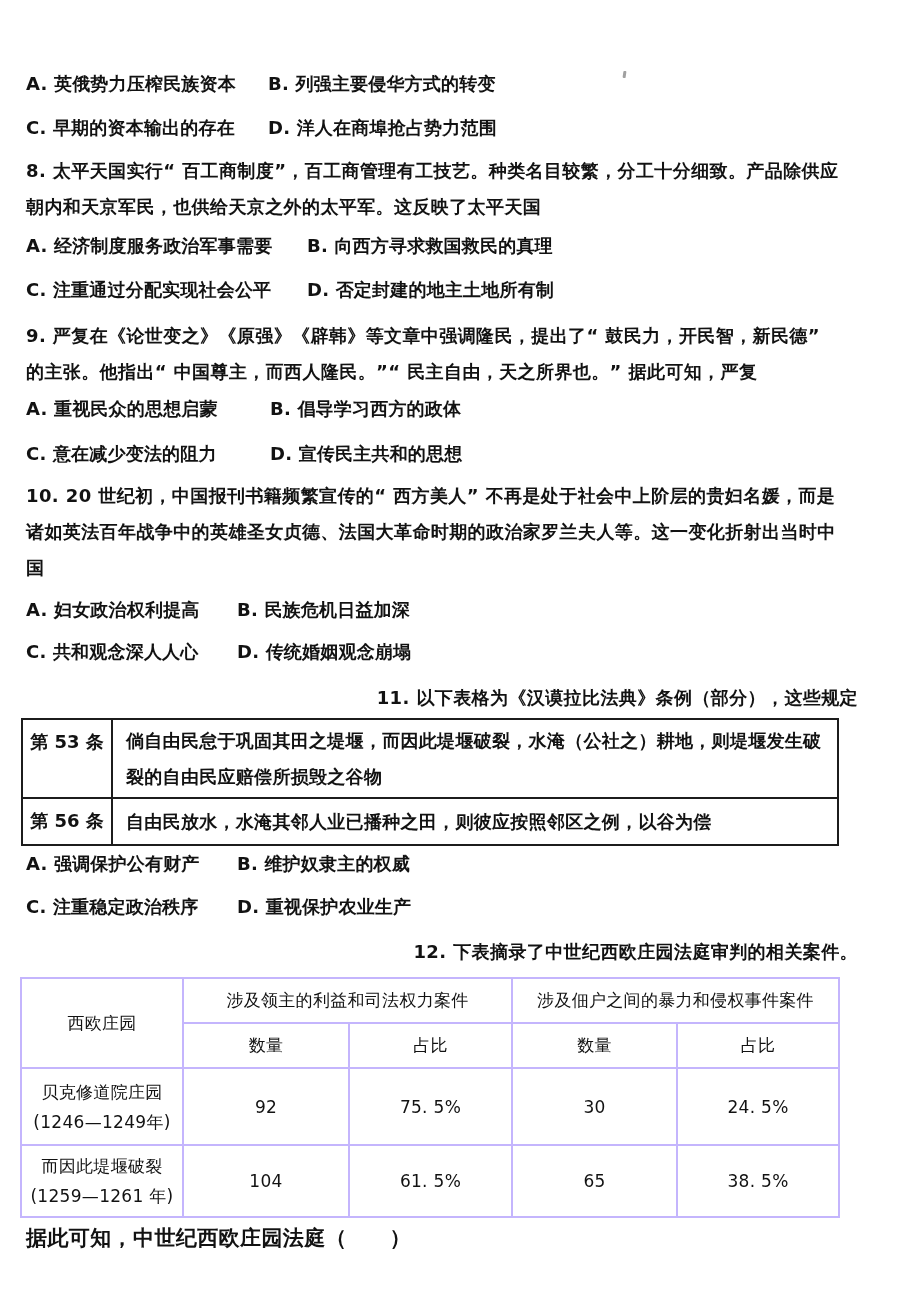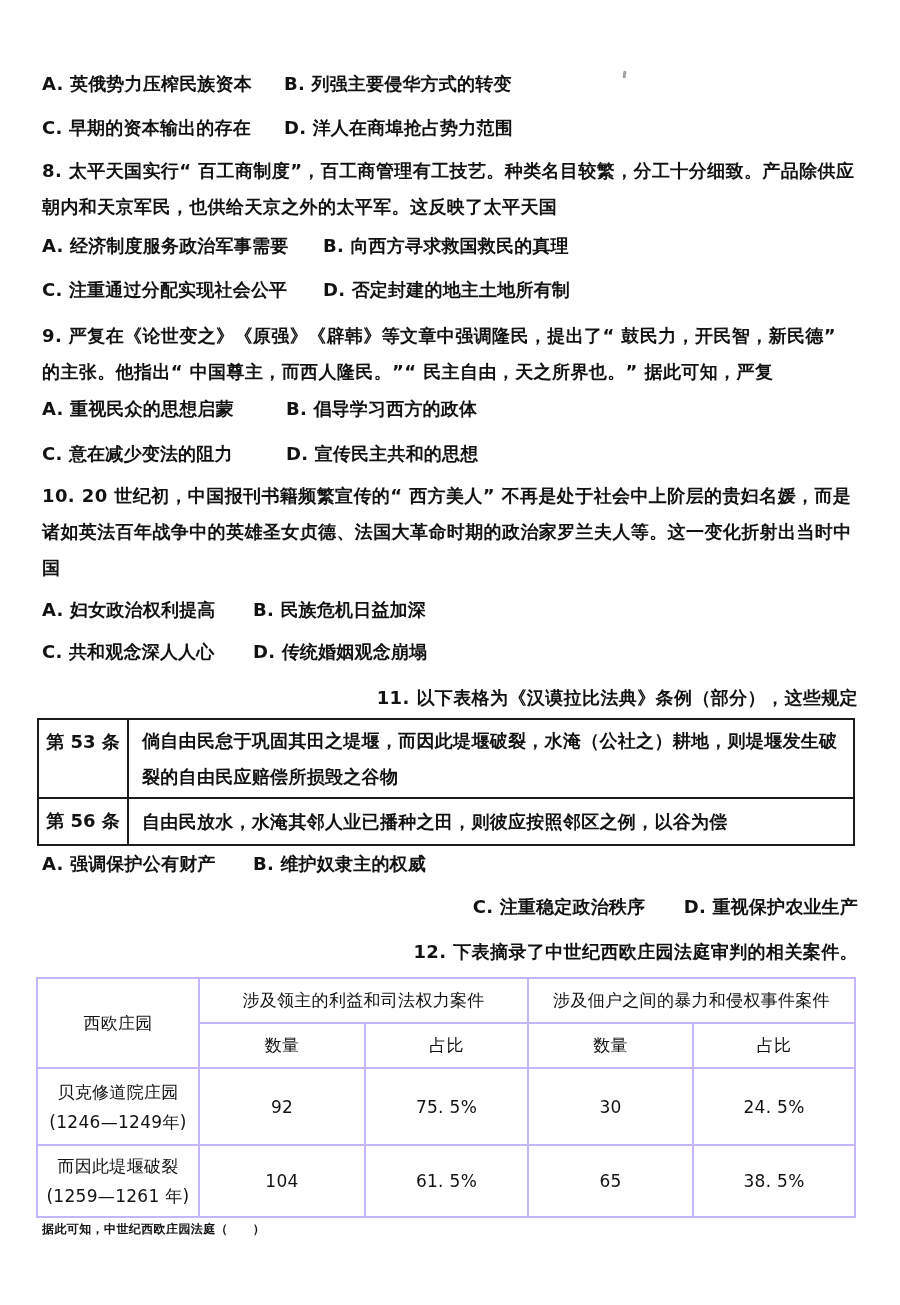--- a/index.html
+++ b/index.html
@@ -3,21 +3,21 @@
 <meta charset="utf-8">
 <style>
   html, body { margin: 0; padding: 0; }
   body {
     width: 900px; height: 1305px; overflow: hidden;
     background: #ffffff; color: #121212;
     font-family: "DejaVu Sans", "Liberation Sans", sans-serif;
     font-weight: 700;
     position: relative;
   }
-  .page { padding: 73px 42px 0 42px; }
+  .page { padding: 73px 42px 0 26px; }
 
   .opt-row {
     display: flex; align-items: flex-start;
     font-size: 18px; line-height: 22px; height: 22px;
     white-space: nowrap; letter-spacing: 0.2px;
   }
   .opt { display: inline-block; }
   .w242 { width: 242px; }
   .w281 { width: 281px; }
   .w244 { width: 244px; }
@@ -38,32 +38,32 @@
   .t1 .r2 td { height: 40px; }
 
   .t2 { width: 818px; margin-left: -6px; margin-top: 14px; text-align: center; }
   .t2 td { border: 2px solid #c4b5fd; font-size: 17px; font-weight: 400; letter-spacing: 0.3px; vertical-align: middle; }
   .t2 .h1 td { height: 41px; }
   .t2 .h2 td { height: 41px; }
   .t2 .dr1 td { height: 73px; }
   .t2 .dr2 td { height: 68px; }
   .t2 .name div { line-height: 30px; }
 
-  .footer { font-size: 12px; line-height: 22px; letter-spacing: 0.4px; }
+  .footer { margin-top: 9px; font-size: 21px; line-height: 22px; letter-spacing: 0.4px; }
 
   .speck {
     position: absolute; left: 623px; top: 71px;
     width: 3px; height: 7px; background: #8a8a8a; border-radius: 1px;
     transform: rotate(8deg); opacity: 0.8;
   }
 
   .mt22 { margin-top: 22px; } .mt14 { margin-top: 14px; } .mt10 { margin-top: 10px; }
   .mt17 { margin-top: 17px; } .mt8  { margin-top: 8px;  } .mt23 { margin-top: 23px; }
   .mt13 { margin-top: 13px; } .mt20 { margin-top: 20px; } .mt24 { margin-top: 24px; }
-  .mt7  { margin-top: 7px;  } .mt21 { margin-top: 21px; justify-content: flex-end; }
+  .mt7  { margin-top: 7px;  } .mt21 { margin-top: 21px; }
 </style>
 </head>
 <body>
 
 <div class="speck"></div>
 
 <div class="page">
 
   <div class="opt-row">
     <span class="opt w242">A. 英俄势力压榨民族资本</span>

